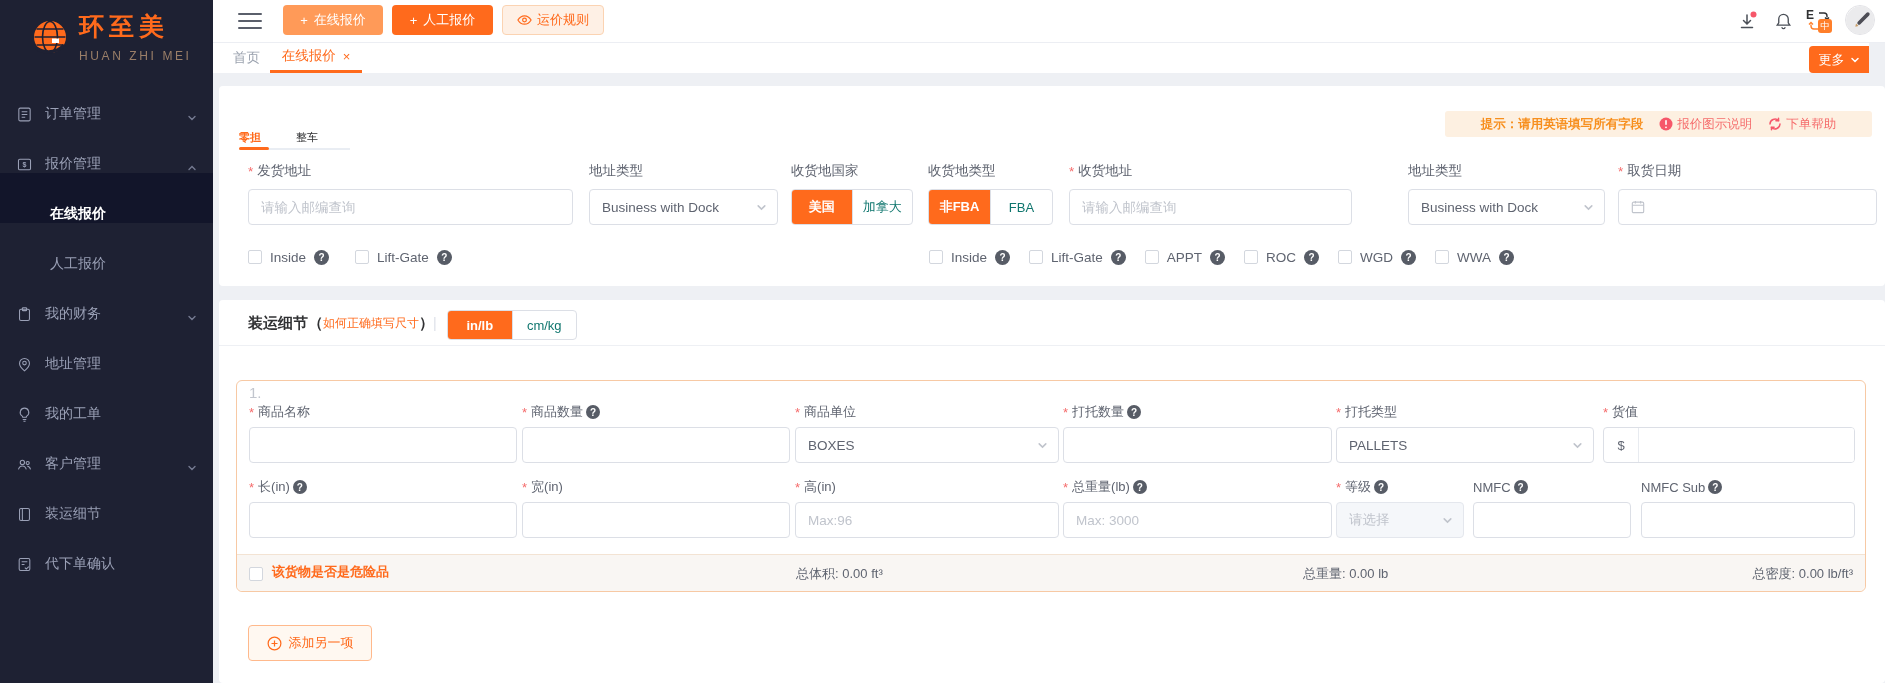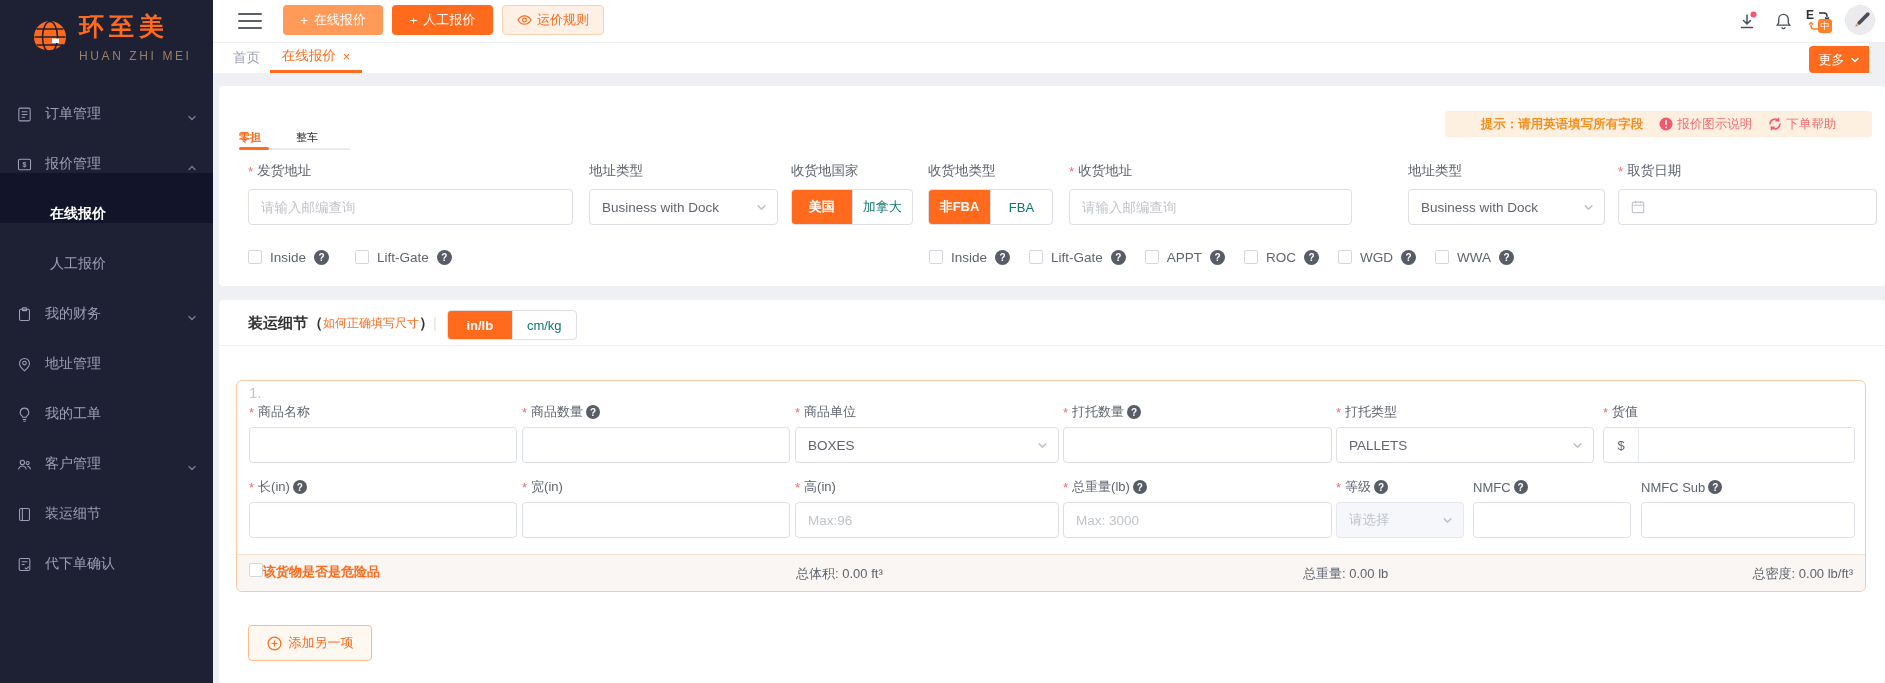--- a/index.html
+++ b/index.html
@@ -90,21 +90,21 @@
   .ig{position:absolute;top:22px}
   .ig2{position:absolute;top:97px}
   .ig .flabel,.ig2 .flabel{margin-bottom:6px;font-size:13px}
   .c1{left:12px;width:268px}.c2{left:285px;width:268px}.c3{left:558px;width:264px}
   .c4{left:826px;width:269px}.c5{left:1099px;width:258px}.c6{left:1366px;width:252px}
   .r5{left:1099px;width:128px}.r6{left:1236px;width:158px}.r7{left:1404px;width:214px}
   .money{display:flex;height:36px;border:1px solid #dcdfe6;border-radius:4px;box-sizing:border-box;overflow:hidden;background:#fff}
   .money .cur{width:34px;display:flex;align-items:center;justify-content:center;border-right:1px solid #e8ebf0;color:#5f6470;font-size:13px;flex:0 0 auto}
   .money input{border:none;flex:1;min-width:0;padding:0 10px;font-size:13.5px;outline:none;font-family:inherit}
   .summary{position:absolute;left:0;right:0;bottom:0;height:36px;background:#f9f6f3;border-top:1px solid #f3e3d3;border-radius:0 0 6px 6px;font-size:13px;color:#5f6470}
-  .sm-danger{position:absolute;left:12px;top:8px;display:flex;gap:0;align-items:flex-start;color:#ff6a1c;font-weight:bold;font-size:13px}
+  .sm-danger{position:absolute;left:12px;top:8px;display:flex;gap:9px;align-items:flex-end;color:#ff6a1c;font-weight:bold;font-size:13px}
   .sm-vol{position:absolute;left:559px;top:10px}
   .sm-wt{position:absolute;left:1066px;top:10px}
   .sm-den{position:absolute;right:12px;top:10px}
   .add-btn{position:absolute;left:29px;top:325px;width:124px;height:36px;border:1px solid #ffb98c;background:#fff8f1;border-radius:4px;color:#ff6a1c;font-size:13px;display:flex;align-items:center;justify-content:center;gap:7px;box-sizing:border-box;cursor:pointer}
   svg{display:block}
 </style>
 </head>
 <body>
 
 <div class="sidebar">

